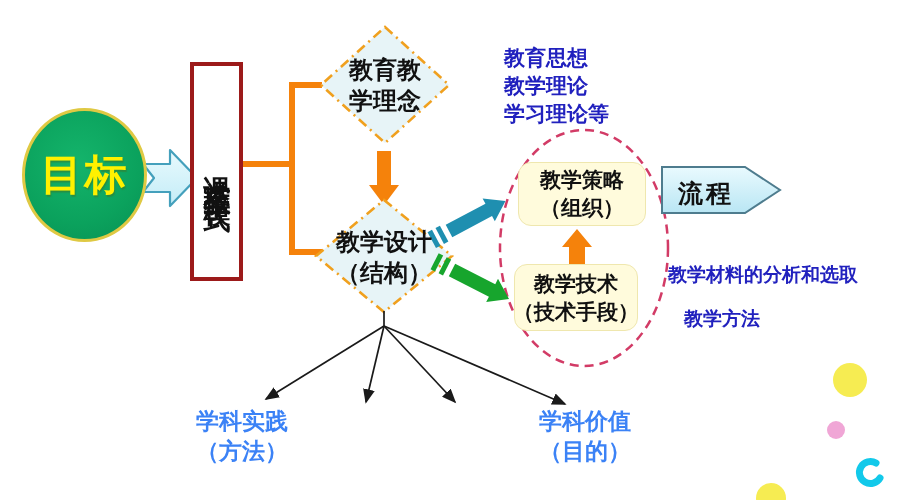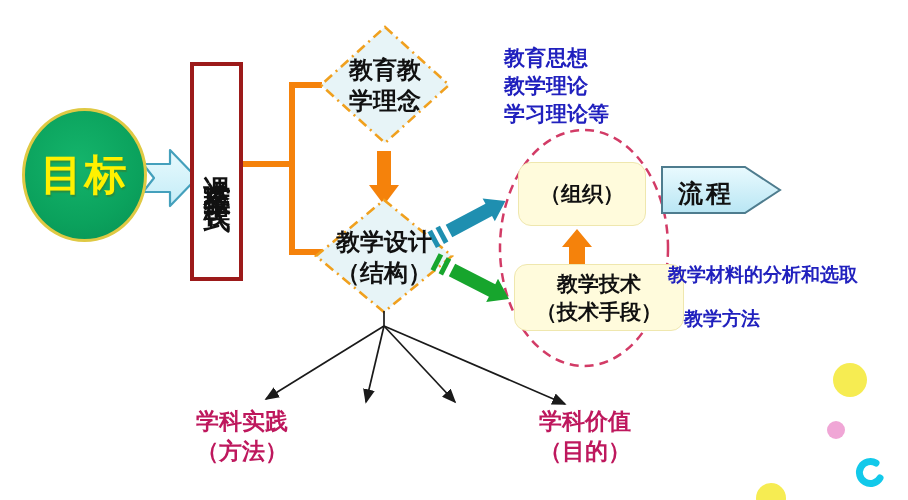--- a/index.html
+++ b/index.html
@@ -35,21 +35,21 @@
   .diamond-label{width:130px;text-align:center;font-size:24px;line-height:31px;}
   .note-blue{color:#2121be;font-size:21px;line-height:28px;}
   .ybox{
     background:#fffbdc;border:1px solid #efe7ae;border-radius:13px;box-sizing:border-box;
     display:flex;flex-direction:column;align-items:center;justify-content:center;
     z-index:2;position:absolute;
   }
   .ybox-line{font-size:21px;font-weight:bold;color:#111;line-height:28px;white-space:nowrap;}
   .flow-label{font-size:25px;letter-spacing:3px;}
   .note-right{color:#2121be;font-size:19px;white-space:nowrap;}
-  .subject{width:132px;text-align:center;color:#be185d;font-size:23px;line-height:30px;white-space:nowrap;}
+  .subject{width:132px;text-align:center;color:#3b82f6;font-size:23px;line-height:30px;white-space:nowrap;}
 </style>
 </head>
 <body>
 
 <div id="canvas">
 
   <svg id="shape-layer" viewBox="0 0 908 500" xmlns="http://www.w3.org/2000/svg">
     <defs>
       <marker id="fanArrow" markerWidth="9" markerHeight="7" refX="7.5" refY="3.5" orient="auto">
         <path d="M0,0 L8.5,3.5 L0,7 Z" fill="#1a1a1a"></path>
@@ -124,24 +124,25 @@
     <div>教学理论</div>
     <div>学习理论等</div>
   </div>
 
   <div class="txt diamond-label" style="left:319px;top:227px;">
     <div>教学设计</div>
     <div>（结构）</div>
   </div>
 
   <div class="ybox" style="left:518px;top:162px;width:128px;height:64px;">
+    <div class="ybox-line">教学策略</div>
     <div class="ybox-line">（组织）</div>
   </div>
 
-  <div class="ybox" style="left:514px;top:264px;width:170px;height:67px;text-align:center;">
+  <div class="ybox" style="left:514px;top:264px;width:124px;height:67px;text-align:center;">
     <div class="ybox-line">教学技术</div>
     <div class="ybox-line">（技术手段）</div>
   </div>
 
   <div class="txt flow-label" style="left:668px;top:177px;width:76px;text-align:center;">流程</div>
 
   <div class="txt note-right" style="left:668px;top:262px;">教学材料的分析和选取</div>
   <div class="txt note-right" style="left:684px;top:306px;">教学方法</div>
 
   <div class="txt subject" style="left:176px;top:406px;">

